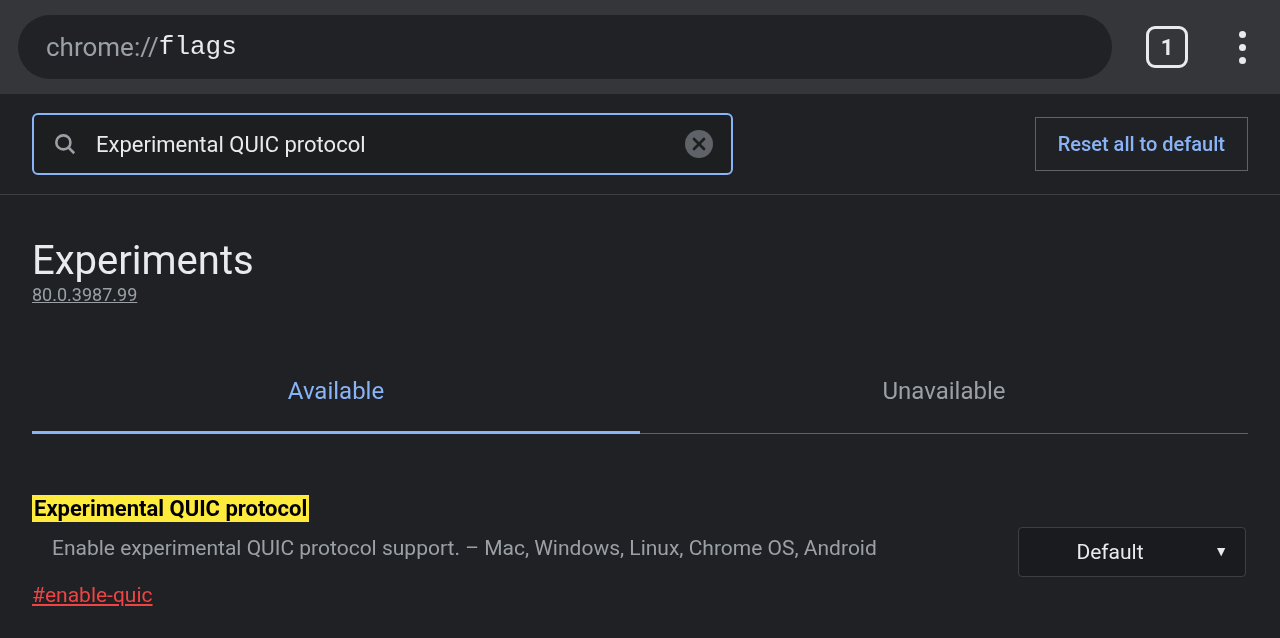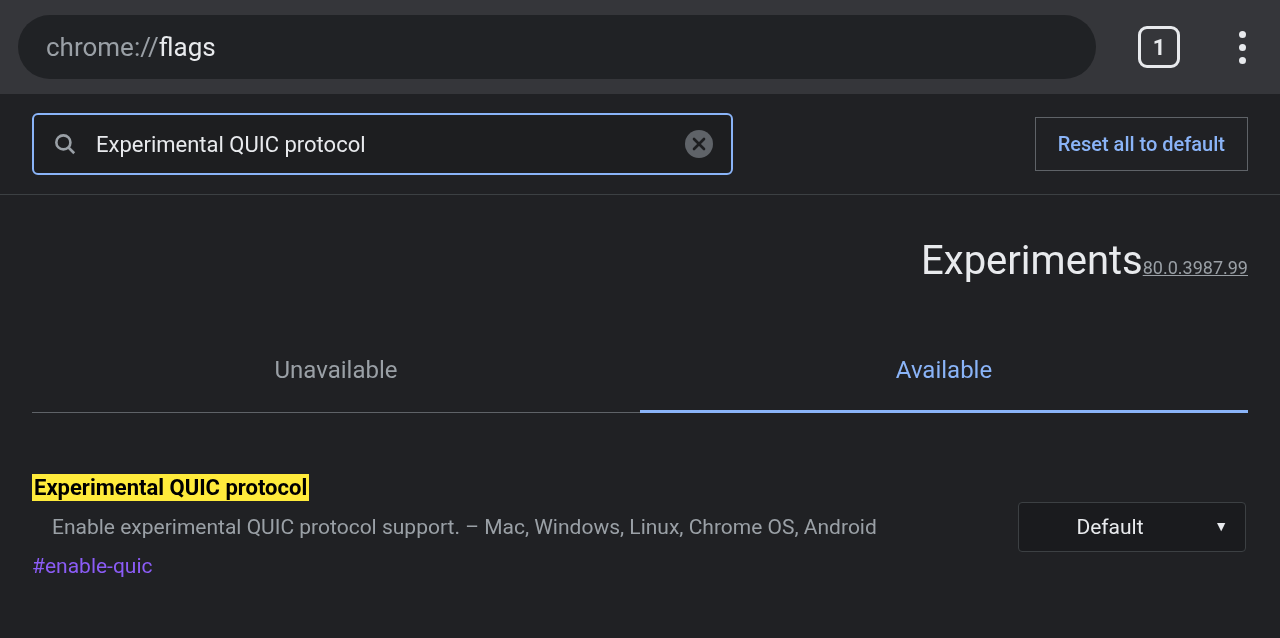--- a/index.html
+++ b/index.html
@@ -1,51 +1,51 @@
 <!DOCTYPE html>
 <html><head>
   <meta charset="utf-8">
   <style>
     * { margin: 0; padding: 0; box-sizing: border-box; font-family: -apple-system, BlinkMacSystemFont, "Segoe UI", Roboto, Arial, sans-serif; }
     body { background: #202124; color: #e8eaed; width: 1280px; height: 638px; overflow: hidden; }
 
     
-    .chrome-bar { height: 94px; background: #35363a; display: flex; align-items: center; padding: 0 18px; gap: 36px; }
+    .chrome-bar { height: 94px; background: #35363a; display: flex; align-items: center; padding: 0 18px; gap: 28px; }
     .omnibox { flex: 1; height: 64px; background: #202225; border-radius: 32px; display: flex; align-items: center; padding: 0 28px; font-size: 26px; }
     .omnibox-scheme { color: #9aa0a6; }
-    .omnibox-path { color: #e8eaed; }
+    .omnibox-path { color: #e8eaed; font-family: Liberation Mono, monospace; }
     .tab-count { width: 42px; height: 42px; border: 3px solid #e8eaed; border-radius: 9px; display: flex; align-items: center; justify-content: center; color: #e8eaed; font-size: 22px; font-weight: 700; margin-left: 6px; }
     .menu-dots { width: 40px; height: 40px; display: flex; flex-direction: column; align-items: center; justify-content: center; gap: 6px; margin-left: 6px; }
     .menu-dots span { width: 7px; height: 7px; background: #e8eaed; border-radius: 50%; }
 
     
     .search-row { padding: 19px 32px; display: flex; align-items: center; gap: 20px; border-bottom: 1px solid #3c4043; }
     .search-box { width: 701px; height: 62px; background: #1d1e20; border: 2px solid #8ab4f8; border-radius: 6px; display: flex; align-items: center; padding: 0 18px; gap: 18px; }
     .search-input { flex: 1; background: transparent; border: none; outline: none; color: #e8eaed; font-size: 22px; }
     .search-input::placeholder { color: #9aa0a6; }
     .clear-btn { width: 28px; height: 28px; border-radius: 50%; background: #5f6368; display: flex; align-items: center; justify-content: center; cursor:pointer; }
     .reset-btn { margin-left: auto; border: 1px solid #5f6368; background: transparent; color: #8ab4f8; font-size: 20px; font-weight: 500; padding: 14px 22px; border-radius: 0; cursor:pointer; }
 
     
     .content { padding: 42px 32px 0 32px; }
-    .heading-row { display: flex; align-items: baseline; justify-content: flex-end; }
+    .heading-row { display: flex; align-items: baseline; justify-content: flex-start; flex-direction: column; }
     .heading { font-size: 40px; font-weight: 400; color: #e8eaed; }
     .version { color: #9aa0a6; font-size: 18px; text-decoration: underline; }
 
     
     .tabs { display: flex; margin-top: 54px; border-bottom: 1px solid #5f6368; }
     .tab { flex: 1; text-align: center; padding: 18px 0 26px 0; font-size: 24px; color: #9aa0a6; cursor:pointer; }
     .tab.active { color: #8ab4f8; border-bottom: 3px solid #8ab4f8; margin-bottom: -1px; }
 
     
     .flag { margin-top: 62px; display: flex; align-items: center; gap: 40px; padding-right: 2px; }
     .flag-text { flex: 1; }
     .flag-title { font-size: 22px; font-weight: 700; color: #000; background: #ffeb3b; display: inline; padding: 1px 2px; }
     .flag-desc { margin-top: 12px; font-size: 21px; color: #9aa0a6; line-height: 1.45; margin-left: 20px; }
-    .flag-hash { margin-top: 12px; font-size: 21px; color: #8b5cf6; display: inline-block; }
+    .flag-hash { margin-top: 20px; font-size: 21px; color: #ef4444; text-decoration: underline; display: inline-block; }
     .flag-select-wrap { position: relative; }
     .flag-select { width: 228px; height: 50px; background: #1a1b1e; color: #e8eaed; border: 1px solid #3c4043; border-radius: 4px; font-size: 21px; padding: 0 44px 0 0; text-align: center; appearance: none; -webkit-appearance: none; cursor:pointer; }
     .select-caret { position: absolute; right: 18px; top: 50%; transform: translateY(-55%); color: #e8eaed; font-size: 14px; pointer-events: none; }
 
     svg { display: block; }
   </style>
 </head>
 <body>
 
 <div class="chrome-bar">
@@ -82,22 +82,22 @@
   <button class="reset-btn">Reset all to default</button>
 </div>
 
 <div class="content">
   <div class="heading-row">
     <h1 class="heading">Experiments</h1>
     <span class="version">80.0.3987.99</span>
   </div>
 
   <div class="tabs">
+    <div class="tab active">Available</div>
     <div class="tab">Unavailable</div>
-    <div class="tab active">Available</div>
   </div>
 
   <div class="flag">
     <div class="flag-text">
       <span class="flag-title">Experimental QUIC protocol</span>
       <div class="flag-desc">Enable experimental QUIC protocol support. – Mac, Windows, Linux, Chrome OS, Android</div>
       <a class="flag-hash">#enable-quic</a>
     </div>
     <div class="flag-select-wrap">
       <select class="flag-select">

